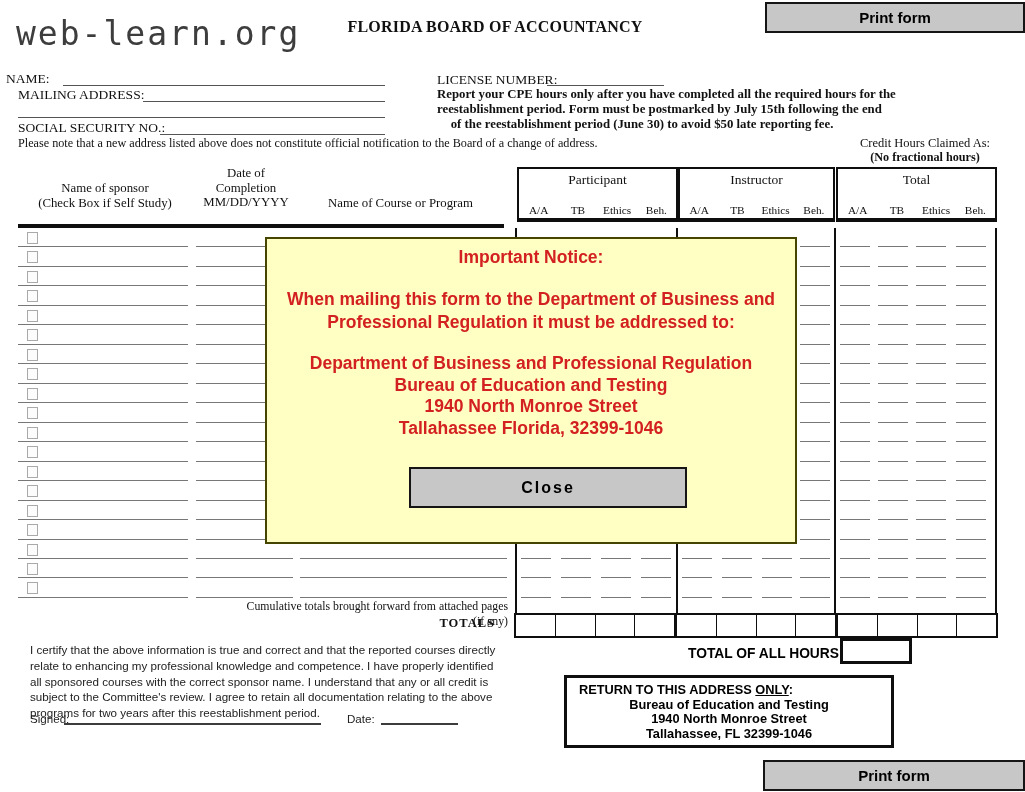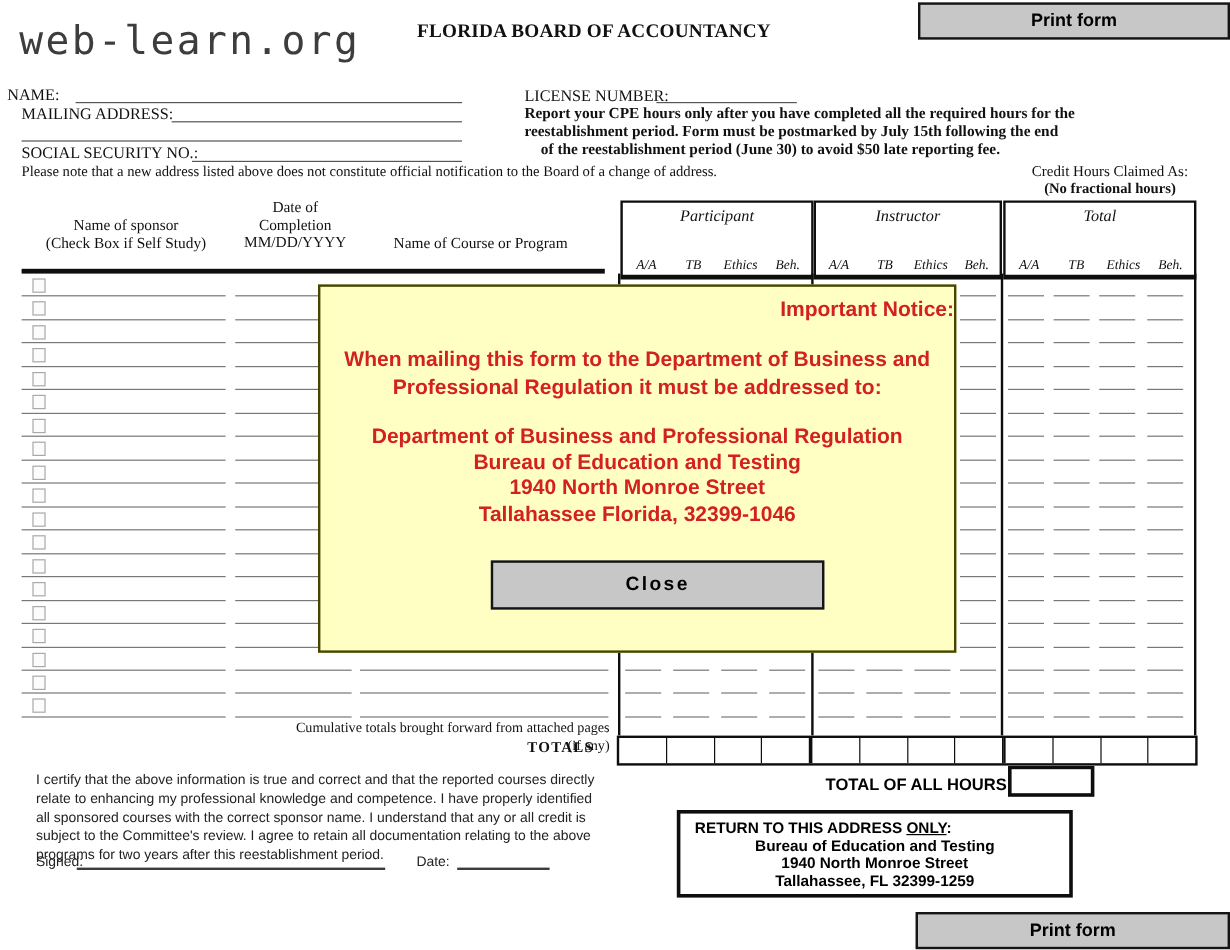--- a/index.html
+++ b/index.html
@@ -23,21 +23,21 @@
 
   .field-label{font-size:13.5px;}
   .line{border-bottom:1px solid #555;height:0;}
   .rowline{border-bottom:1.3px solid #777;height:0;}
 
   .bold-notice{font-weight:bold;font-size:12.8px;line-height:15.2px;white-space:nowrap;}
 
   
   .thead{font-size:12.8px;line-height:14.5px;}
   #thick-line{left:18px;top:224px;width:486px;height:4px;background:#0e0e0e;}
-  .group-box{top:167px;height:66px;border:2px solid #0e0e0e;border-bottom-width:4px;box-sizing:border-box;background:#fff;font-style:italic;}
+  .group-box{top:167px;height:55px;border:2px solid #0e0e0e;border-bottom-width:4px;box-sizing:border-box;background:#fff;}
   .group-label{padding-top:3px;text-align:center;font-size:13.5px;}
   .subcols{position:absolute;bottom:2px;left:0;right:0;display:flex;}
   .subcols span{flex:1;text-align:center;font-size:11.3px;}
 
   .vline{top:228px;height:385px;width:2px;background:#0e0e0e;}
 
   
   #rows{left:0;top:228px;width:1025px;height:370px;}
   .trow{position:relative;height:19.473px;}
   .cb{position:absolute;left:27px;top:4px;width:9px;height:10px;border:1px solid #a9a9a9;background:#fcfcfc;}
@@ -60,21 +60,21 @@
 
   #return-box{left:564px;top:675px;width:330px;height:73px;border:3px solid #0e0e0e;box-sizing:border-box;background:#fff;
               font-family:"Liberation Sans",sans-serif;font-weight:bold;font-size:12.8px;color:#000;padding-top:5px;}
   #return-title{margin-left:12px;line-height:14.5px;}
   #return-box .addr{text-align:center;line-height:14.5px;}
   .u{text-decoration:underline;}
 
   
   #modal{left:265px;top:237px;width:532px;height:307px;background:#FFFFC3;border:2px solid #454500;z-index:10;
          box-sizing:border-box;font-family:"Liberation Sans",sans-serif;font-weight:bold;color:#D32020;}
-  #modal-title{position:absolute;top:8px;left:0;right:0;text-align:right;font-size:17.5px;}
+  #modal-title{position:absolute;top:8px;left:0;right:0;text-align:center;font-size:17.5px;}
   #modal-body{position:absolute;top:49px;left:0;right:0;text-align:center;font-size:17.5px;line-height:22.5px;}
   #modal-address{position:absolute;top:114px;left:0;right:0;text-align:center;font-size:17.5px;line-height:21.5px;}
   #close-btn{position:absolute;left:142px;top:228px;width:278px;height:41px;font-size:16px;letter-spacing:2px;}
 
   #print-top{left:765px;top:2px;width:260px;height:31px;font-size:15px;}
   #print-bottom{left:763px;top:760px;width:262px;height:31px;font-size:15px;}
 </style>
 </head>
 <body>
 
@@ -529,21 +529,21 @@
 
   <div id="total-hours-label" class="abs">TOTAL OF ALL HOURS</div>
   <div id="total-hours-box" class="abs"></div>
 
   <div id="return-box" class="abs">
     <div id="return-title">
       <span>RETURN TO THIS ADDRESS </span><span class="u">ONLY</span><span>:</span>
     </div>
     <div class="addr">Bureau of Education and Testing</div>
     <div class="addr">1940 North Monroe Street</div>
-    <div class="addr">Tallahassee, FL 32399-1259</div>
+    <div class="addr">Tallahassee, FL 32399-1046</div>
   </div>
 
   <div id="print-bottom" class="abs gray-btn">Print form</div>
 
   <div id="modal" class="abs">
     <div id="modal-title">Important Notice:</div>
     <div id="modal-body">
         <div>When mailing this form to the Department of Business and</div>
         <div>Professional Regulation it must be addressed to:</div>
       </div>

